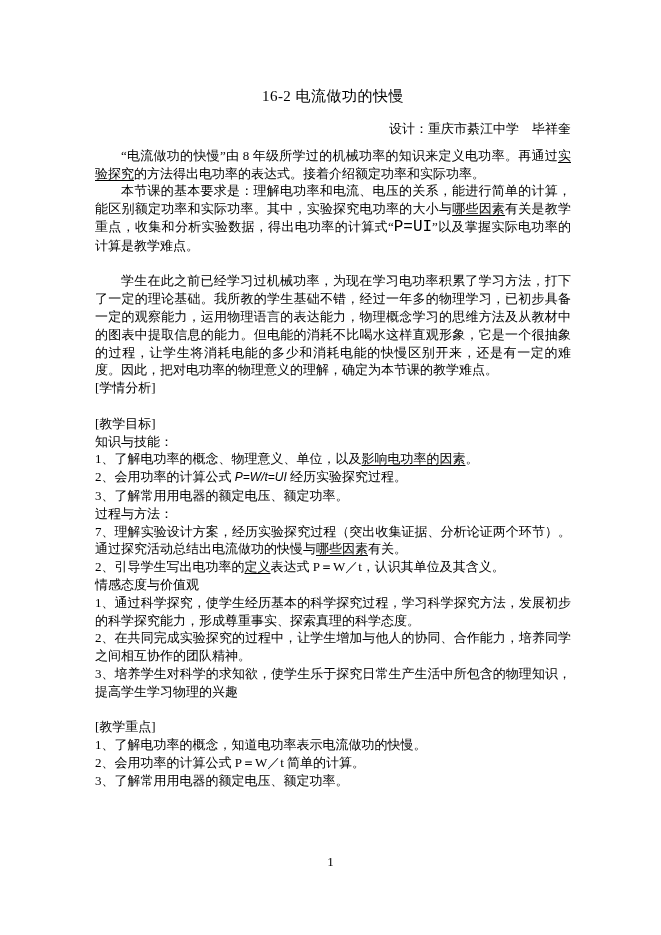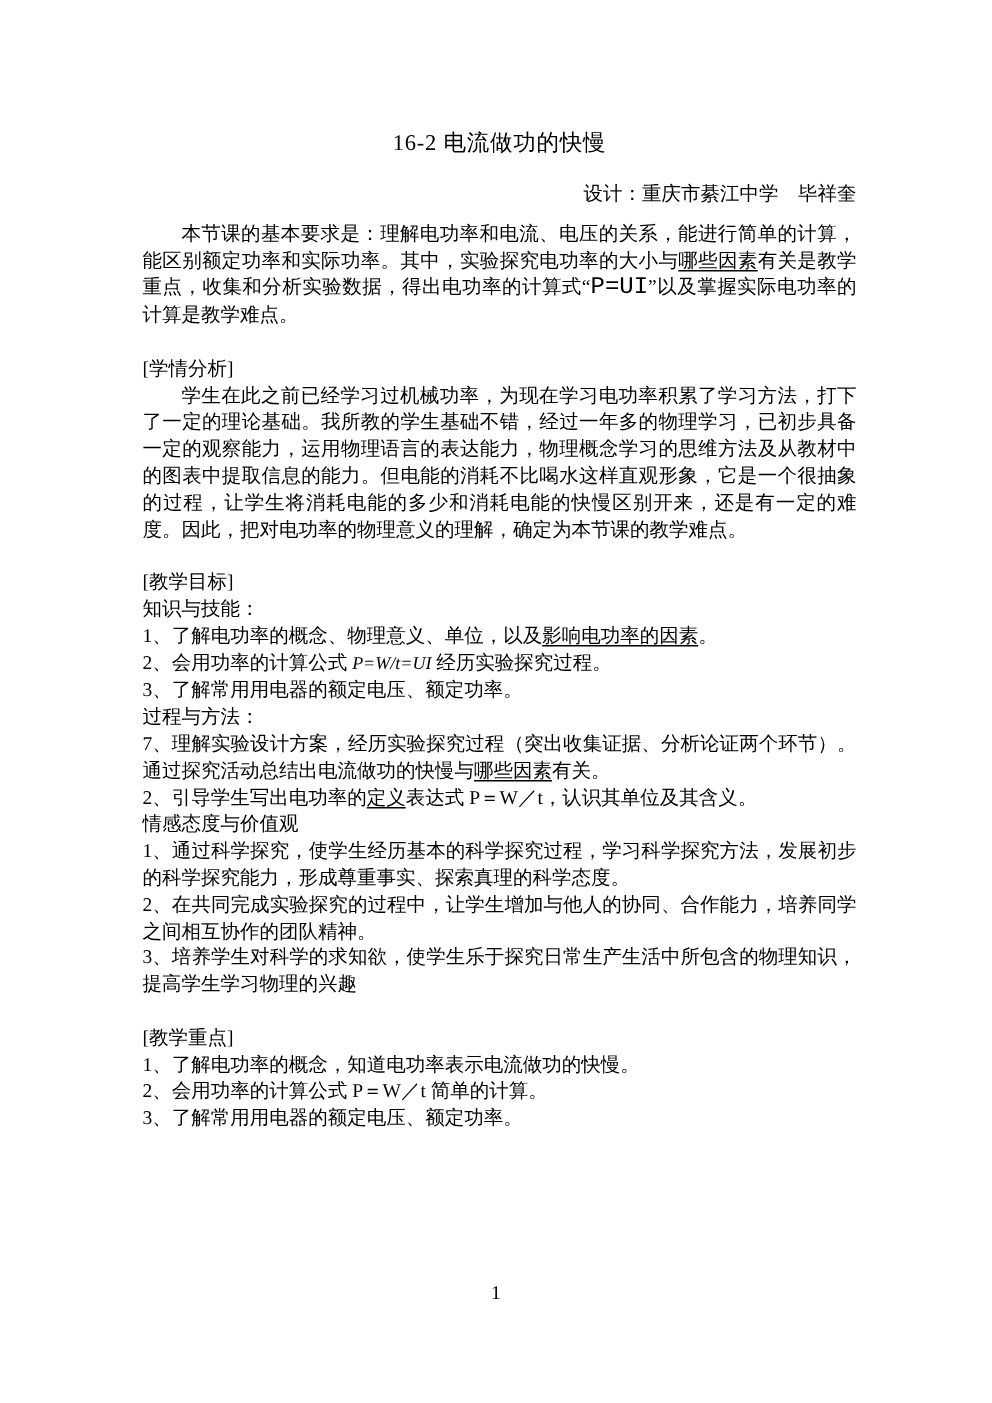--- a/index.html
+++ b/index.html
@@ -47,21 +47,21 @@
   .para.blank {
     min-height: 17.8px;
   }
   .u {
     text-decoration: underline;
     text-underline-offset: 2px;
     text-decoration-thickness: 1px;
   }
   .formula-italic {
     font-style: italic;
-    font-family: Liberation Serif, serif;
+    font-family: Liberation Sans, sans-serif;
     font-size: 12px;
   }
   .mono {
     font-family: "Liberation Mono", "DejaVu Sans Mono", monospace;
     font-size: 16px;
   }
   .page-number {
     position: absolute;
     left: 0;
     right: 0;
@@ -70,24 +70,25 @@
     font-size: 13px;
   }
 </style>
 </head>
 <body>
 
 <div class="page">
   <h1 class="title">16-2 电流做功的快慢</h1>
   <p class="byline">设计：重庆市綦江中学　毕祥奎</p>
   <div id="doc-body">
+      <p class="para indent"><span>“电流做功的快慢”由 8 年级所学过的机械功率的知识来定义电功率。再通过</span><span class="u">实验探究</span><span>的方法得出电功率的表达式。接着介绍额定功率和实际功率。</span></p>
       <p class="para indent"><span>本节课的基本要求是：理解电功率和电流、电压的关系，能进行简单的计算，能区别额定功率和实际功率。其中，实验探究电功率的大小与</span><span class="u">哪些因素</span><span>有关是教学重点，收集和分析实验数据，得出电功率的计算式“</span><span class="mono">P=UI</span><span>”以及掌握实际电功率的计算是教学难点。</span></p>
       <p class="para blank"></p>
+      <p class="para indent"><span>学生在此之前已经学习过机械功率，为现在学习电功率积累了学习方法，打下了一定的理论基础。我所教的学生基础不错，经过一年多的物理学习，已初步具备一定的观察能力，运用物理语言的表达能力，物理概念学习的思维方法及从教材中的图表中提取信息的能力。但电能的消耗不比喝水这样直观形象，它是一个很抽象的过程，让学生将消耗电能的多少和消耗电能的快慢区别开来，还是有一定的难度。因此，把对电功率的物理意义的理解，确定为本节课的教学难点。</span></p>
       <p class="para heading"><span>[学情分析]</span></p>
-      <p class="para indent"><span>学生在此之前已经学习过机械功率，为现在学习电功率积累了学习方法，打下了一定的理论基础。我所教的学生基础不错，经过一年多的物理学习，已初步具备一定的观察能力，运用物理语言的表达能力，物理概念学习的思维方法及从教材中的图表中提取信息的能力。但电能的消耗不比喝水这样直观形象，它是一个很抽象的过程，让学生将消耗电能的多少和消耗电能的快慢区别开来，还是有一定的难度。因此，把对电功率的物理意义的理解，确定为本节课的教学难点。</span></p>
       <p class="para blank"></p>
       <p class="para heading"><span>[教学目标]</span></p>
       <p class="para plain"><span>知识与技能：</span></p>
       <p class="para plain"><span>1、了解电功率的概念、物理意义、单位，以及</span><span class="u">影响电功率的因素</span><span>。</span></p>
       <p class="para plain"><span>2、会用功率的计算公式 </span><span class="formula-italic">P=W/t=UI</span><span> 经历实验探究过程。</span></p>
       <p class="para plain"><span>3、了解常用用电器的额定电压、额定功率。</span></p>
       <p class="para plain"><span>过程与方法：</span></p>
       <p class="para plain"><span>7、理解实验设计方案，经历实验探究过程（突出收集证据、分析论证两个环节）。通过探究活动总结出电流做功的快慢与</span><span class="u">哪些因素</span><span>有关。</span></p>
       <p class="para plain"><span>2、引导学生写出电功率的</span><span class="u">定义</span><span>表达式 P＝W／t，认识其单位及其含义。</span></p>
       <p class="para plain"><span>情感态度与价值观</span></p>

